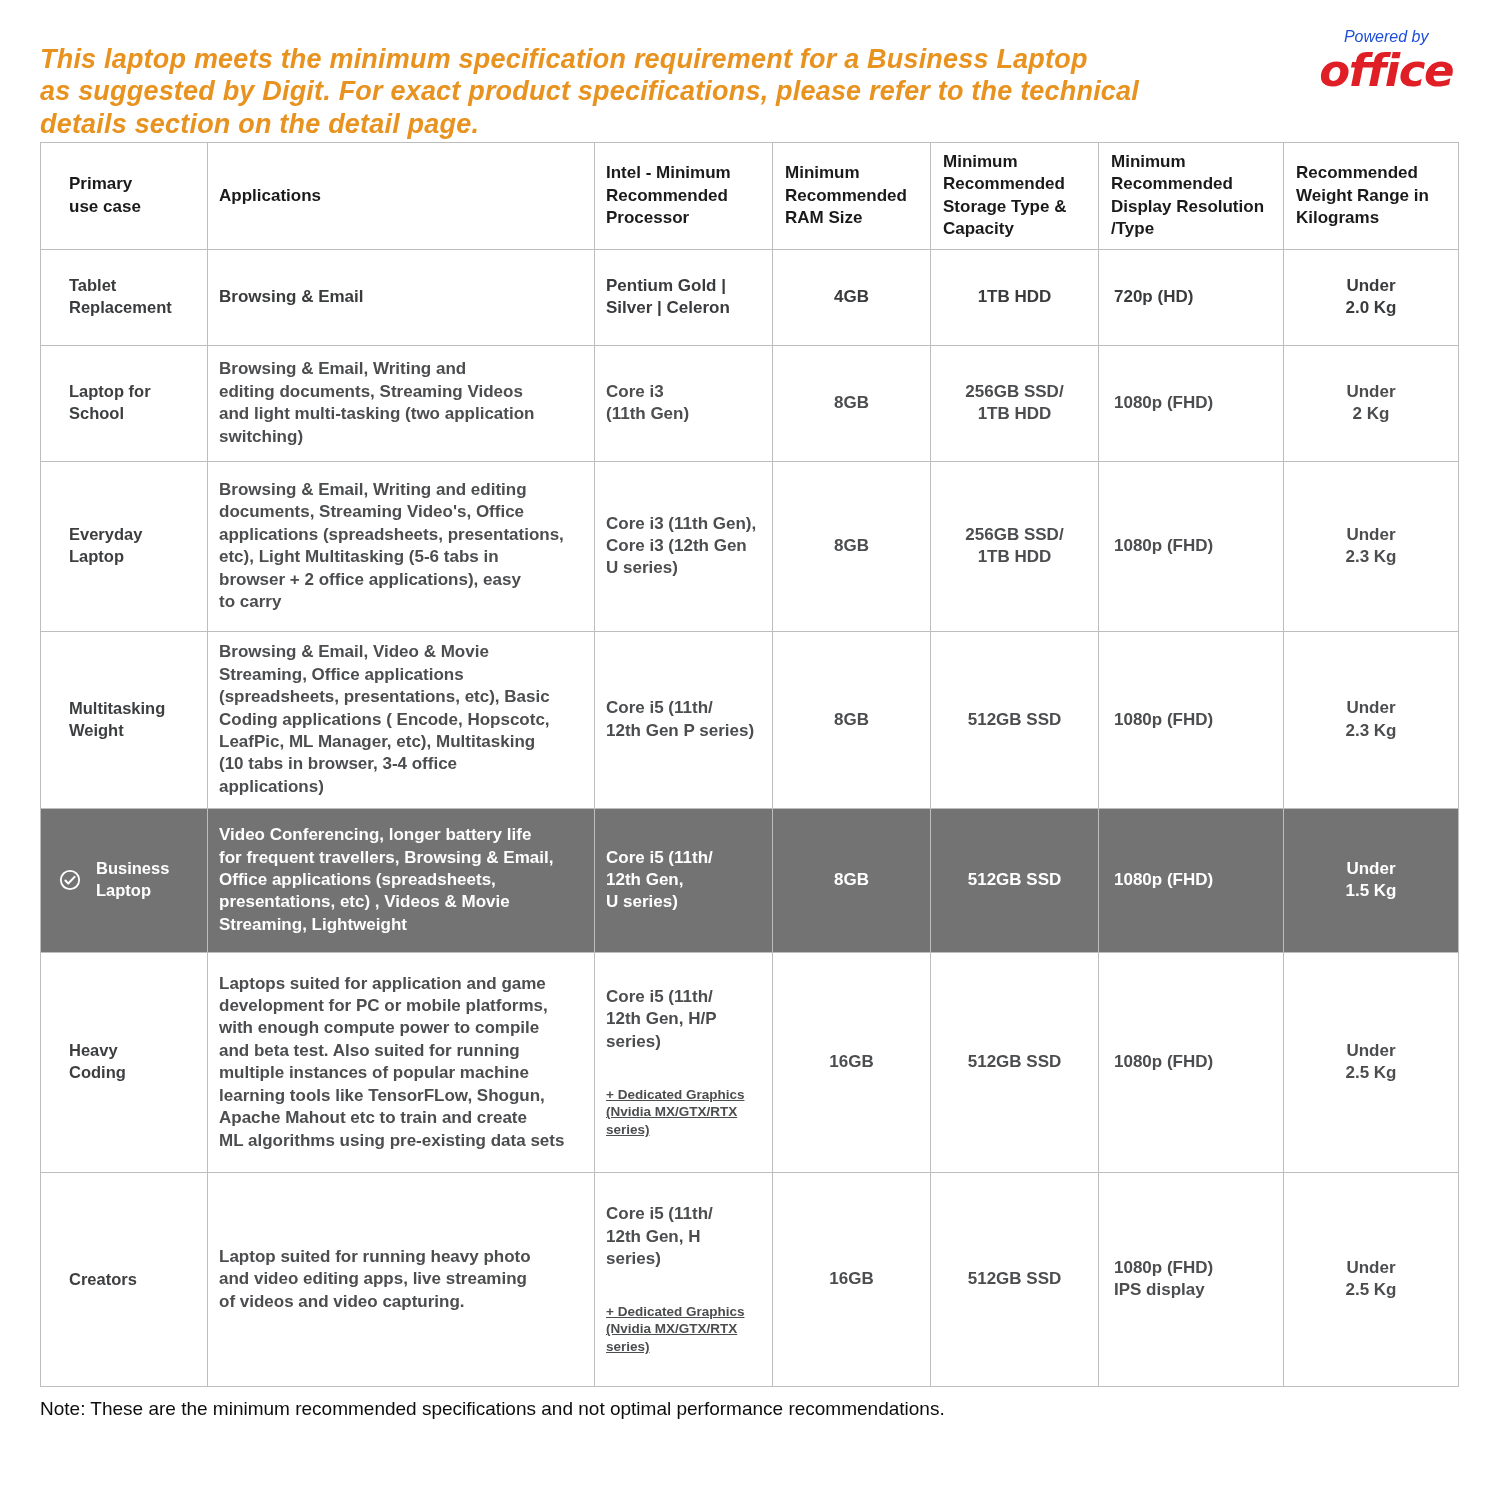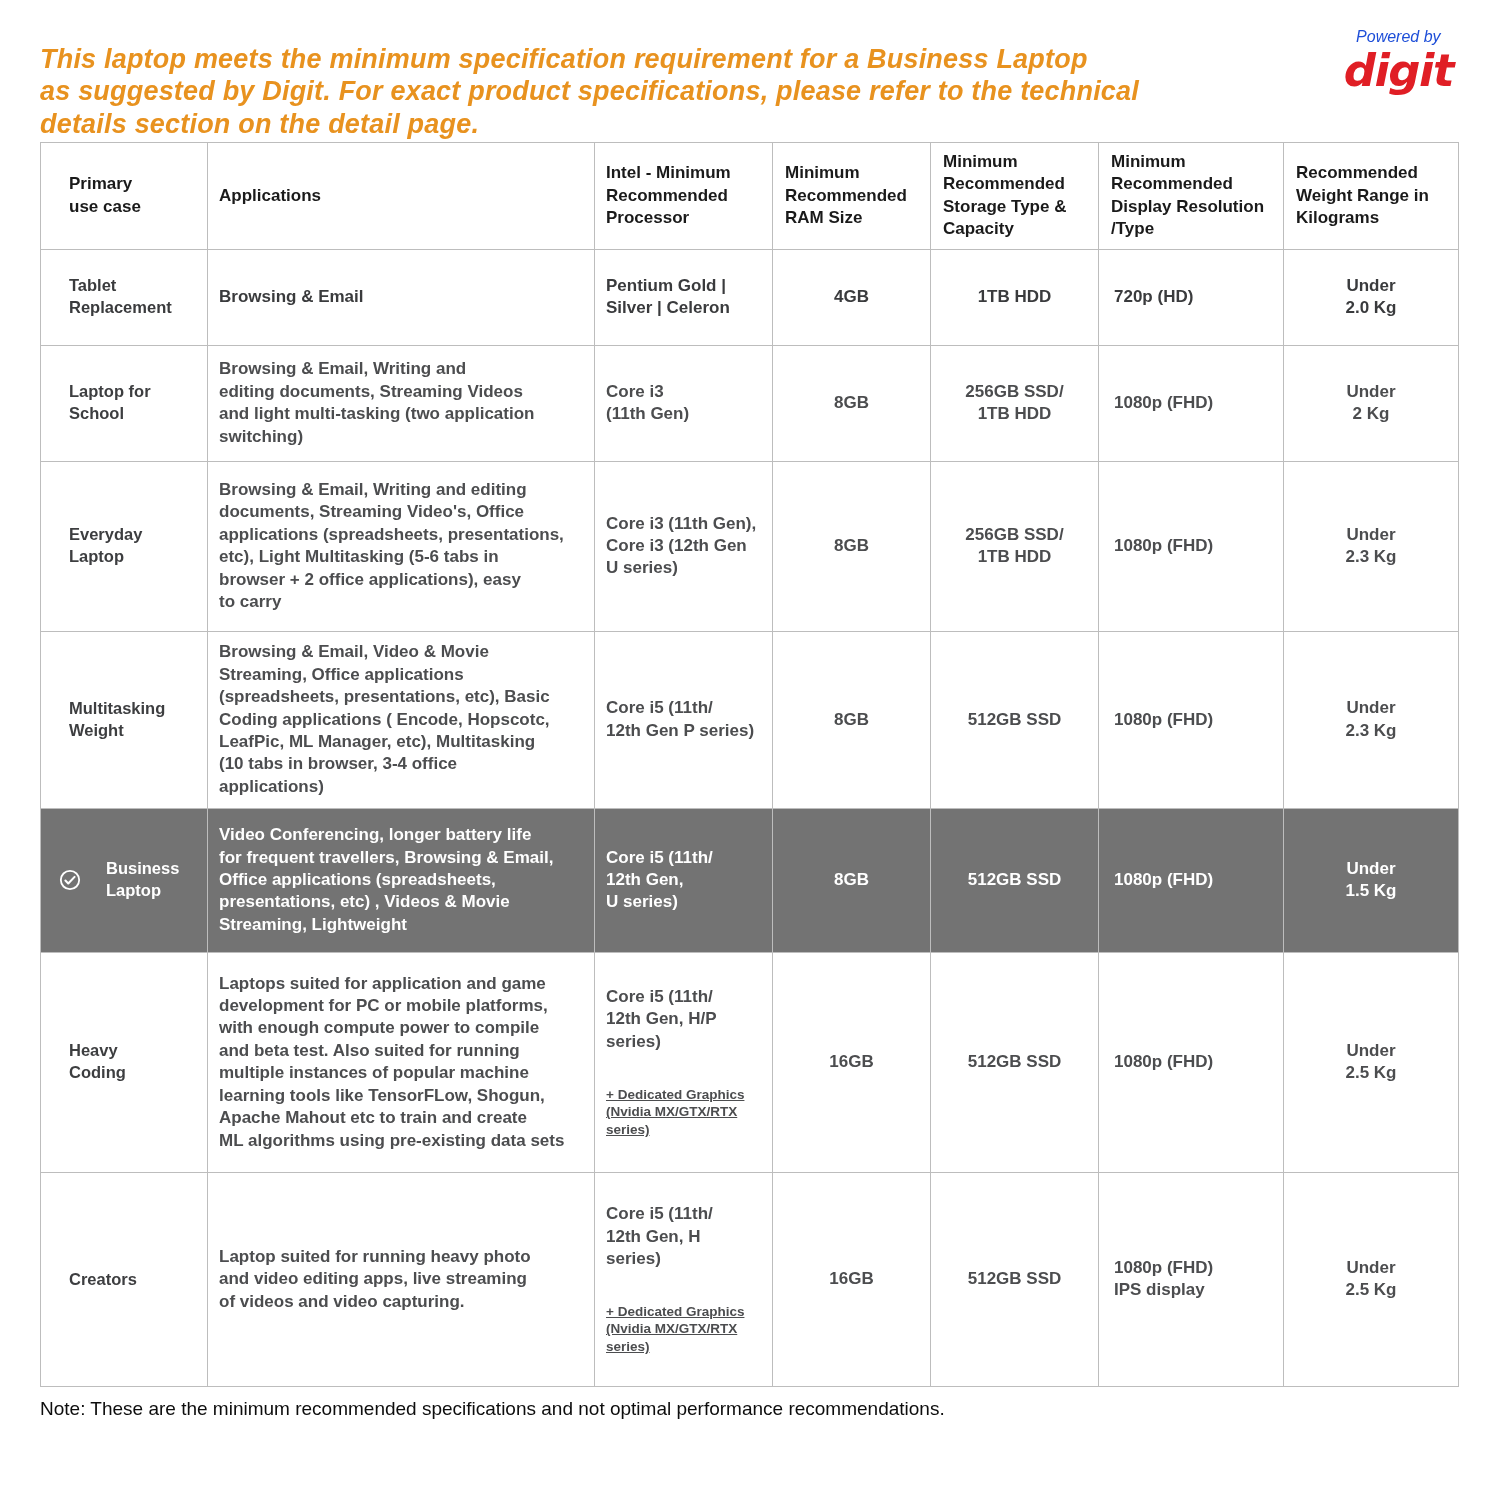--- a/index.html
+++ b/index.html
@@ -65,40 +65,40 @@
   .c-dis { padding-left: 15px !important; }
 
   tr.first td { font-weight: 700; color: #3a3b3d; }
 
   tr.business td {
     background: #737373;
     color: #ffffff !important;
     font-weight: 700;
   }
   tr.business td.c-use { padding-left: 18px !important; color: #ffffff; }
-  .uc-flex { display: flex; align-items: center; gap: 25px; }
+  .uc-flex { display: flex; align-items: center; gap: 15px; }
   .check { width: 22px; height: 22px; flex: 0 0 auto; display: block; }
 
   .cpu-note { font-size: 13.5px; font-weight: 600; margin-top: 10px; line-height: 1.3; text-decoration: underline; }
 
   
   .note { font-size: 19px; color: #0d0d0d; font-weight: 400; margin-top: 11px; }
 </style>
 </head>
 <body>
 
 <div class="page">
 
   <div class="top">
     <h1 class="heading">This laptop meets the minimum specification requirement for a Business Laptop
 as suggested by Digit. For exact product specifications, please refer to the technical
 details section on the detail page.</h1>
     <div class="brand">
       <div class="powered">Powered by</div>
-      <div class="logo">digit</div>
+      <div class="logo">office</div>
     </div>
   </div>
 
   <table class="spec">
     <colgroup>
       <col style="width:167px">
         <col style="width:387px">
         <col style="width:178px">
       <col style="width:158px">
         <col style="width:168px">

